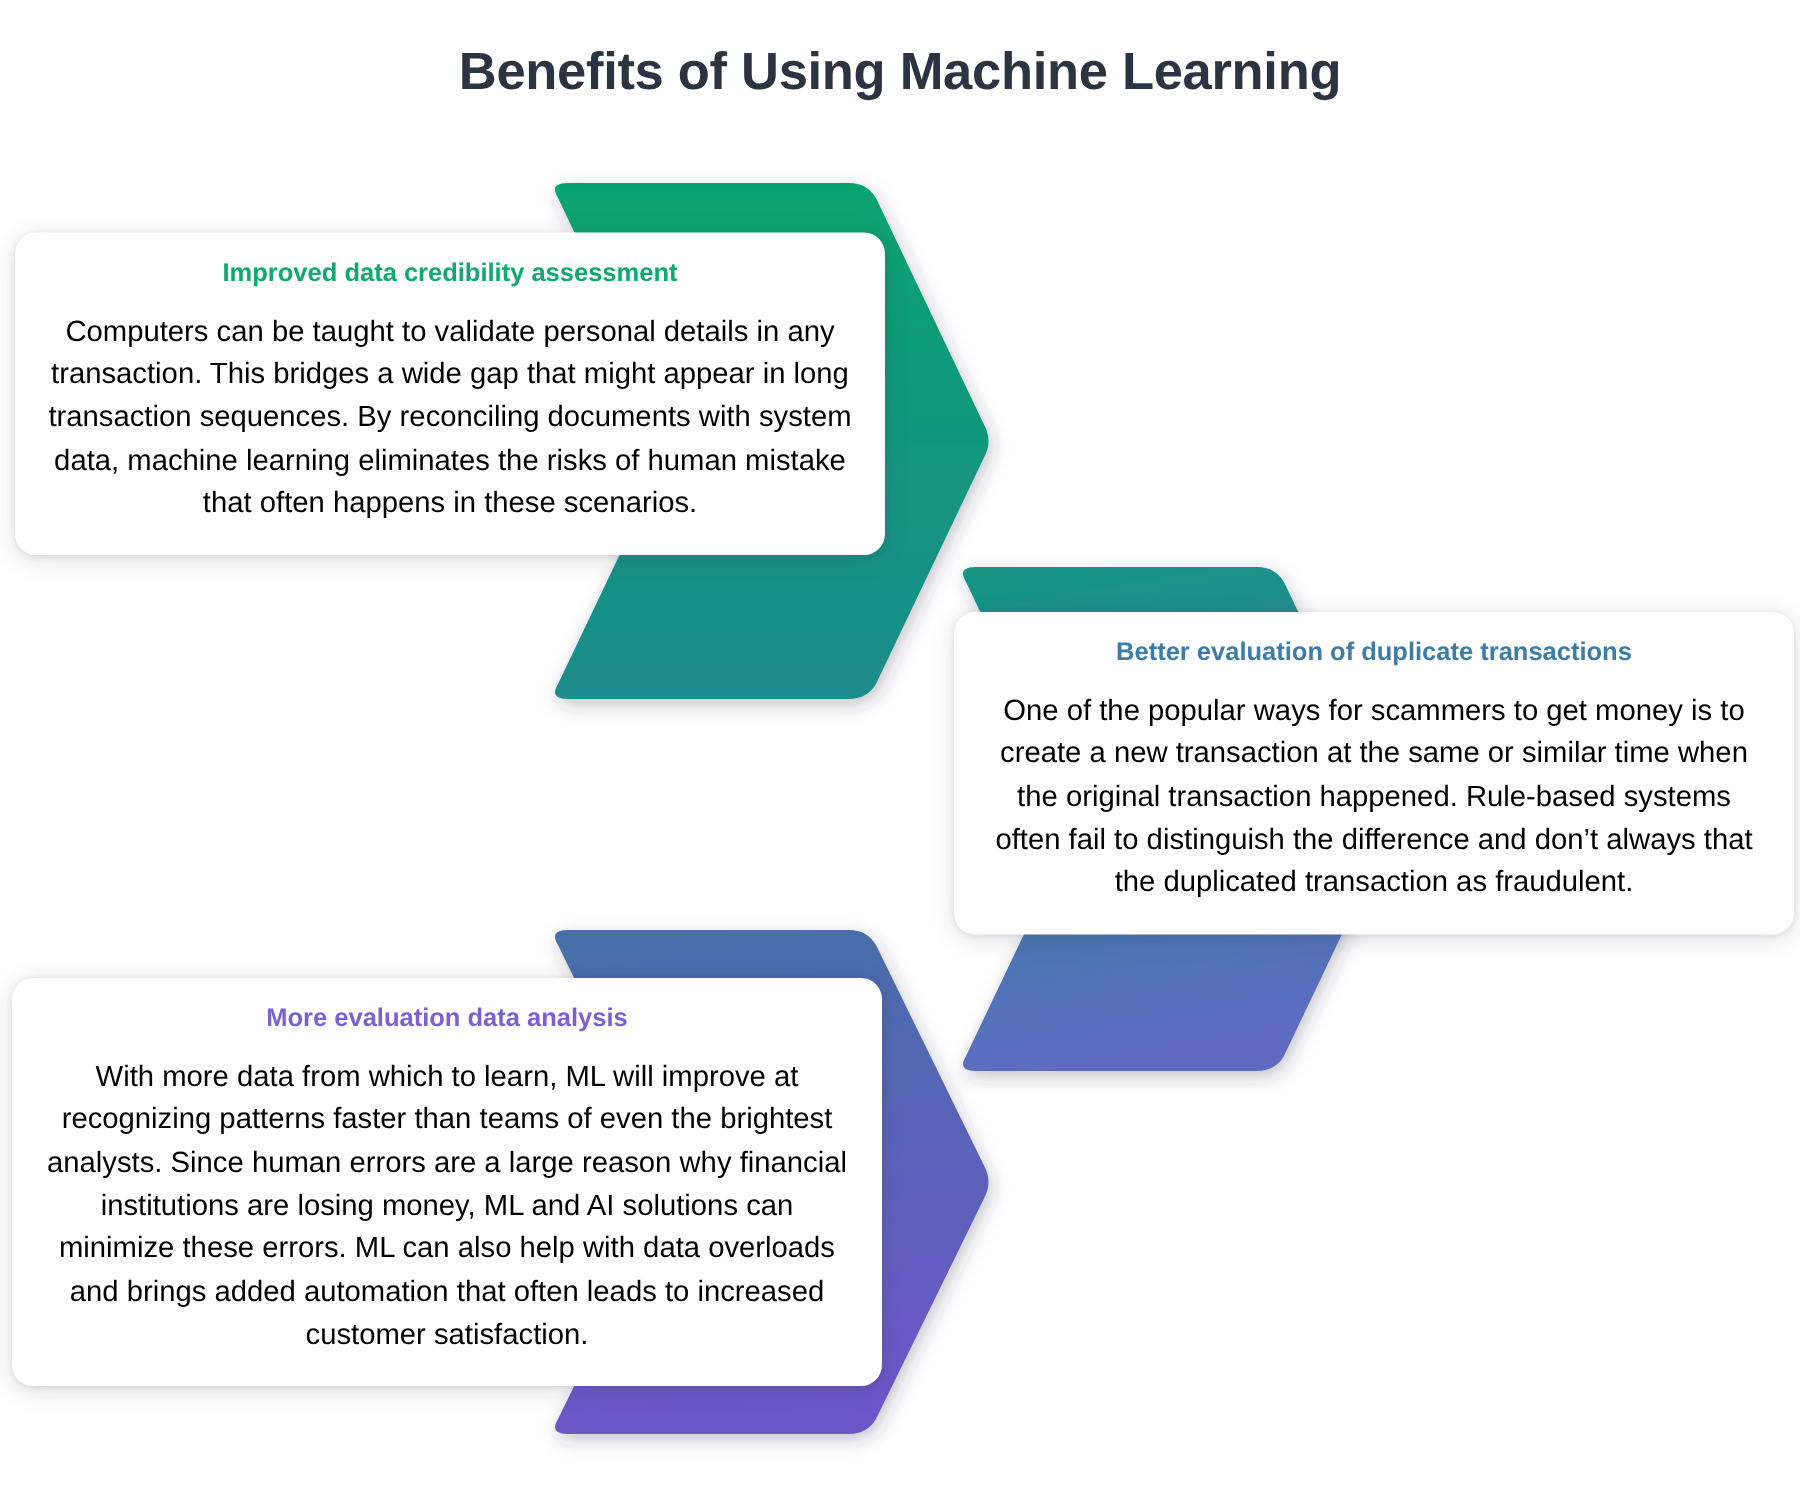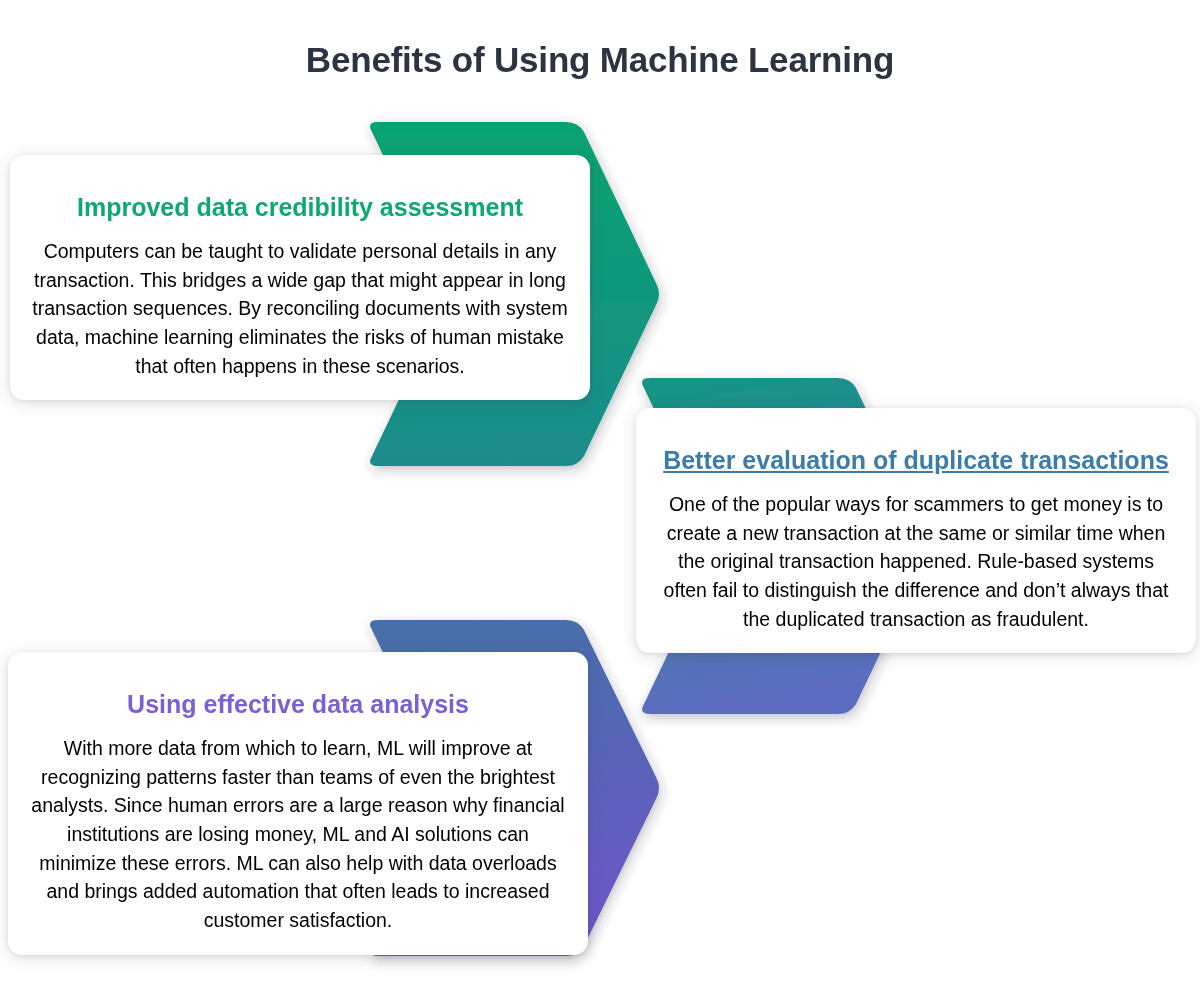--- a/index.html
+++ b/index.html
@@ -16,21 +16,21 @@
   #stage {
     position: relative;
     width: 1200px;
     height: 1000px;
     background: #ffffff;
   }
 
   
   .page-title {
     position: absolute;
-    top: 40px;
+    top: 28px;
     left: 0;
     width: 1200px;
     text-align: center;
     font-size: 35px;
     font-weight: bold;
     color: #2b3440;
     letter-spacing: -0.2px;
   }
 
   
@@ -47,25 +47,24 @@
     background: #ffffff;
     border-radius: 14px;
     box-shadow: 0 3px 16px rgba(60, 60, 80, 0.16),
                 0 1px 4px rgba(60, 60, 80, 0.10);
     padding: 16px 22px 20px 22px;
     z-index: 5;
   }
 
   .card-heading {
     text-align: center;
-    font-size: 25px;
+    font-size: 17px;
     font-weight: bold;
     line-height: 1.28;
     margin-bottom: 14px;
-    margin-top: 20px;
   }
 
   .card-body {
     text-align: center;
     font-size: 19.5px;
     line-height: 1.47;
     color: #000000;
   }
 
   
@@ -75,21 +74,21 @@
     width: 580px;
   }
   #card-1 .card-heading { color: #0DA96F; }
 
   
   #card-2 {
     left: 636px;
     top: 408px;
     width: 560px;
   }
-  #card-2 .card-heading { color: #3C7CA8; text-decoration: underline; }
+  #card-2 .card-heading { color: #3C7CA8; }
 
   
   #card-3 {
     left: 8px;
     top: 652px;
     width: 580px;
   }
   #card-3 .card-heading { color: #7B5FD4; }
 </style>
 </head>
@@ -172,17 +171,17 @@
     <div class="card-heading" style="color: rgb(13, 169, 111);">Improved data credibility assessment</div>
     <div class="card-body">Computers can be taught to validate personal details in any transaction. This bridges a wide gap that might appear in long transaction sequences. By reconciling documents with system data, machine learning eliminates the risks of human mistake that often happens in these scenarios.</div>
   </div>
 
   <div class="card" id="card-2">
     <div class="card-heading" style="color: rgb(60, 124, 168);">Better evaluation of duplicate transactions</div>
     <div class="card-body">One of the popular ways for scammers to get money is to create a new transaction at the same or similar time when the original transaction happened. Rule-based systems often fail to distinguish the difference and don’t always that the duplicated transaction as fraudulent.</div>
   </div>
 
   <div class="card" id="card-3">
-    <div class="card-heading" style="color: rgb(123, 95, 212);">Using effective data analysis</div>
+    <div class="card-heading" style="color: rgb(123, 95, 212);">More evaluation data analysis</div>
     <div class="card-body">With more data from which to learn, ML will improve at recognizing patterns faster than teams of even the brightest analysts. Since human errors are a large reason why financial institutions are losing money, ML and AI solutions can minimize these errors. ML can also help with data overloads and brings added automation that often leads to increased customer satisfaction.</div>
   </div>
 
 </div>
 
 </body></html>

